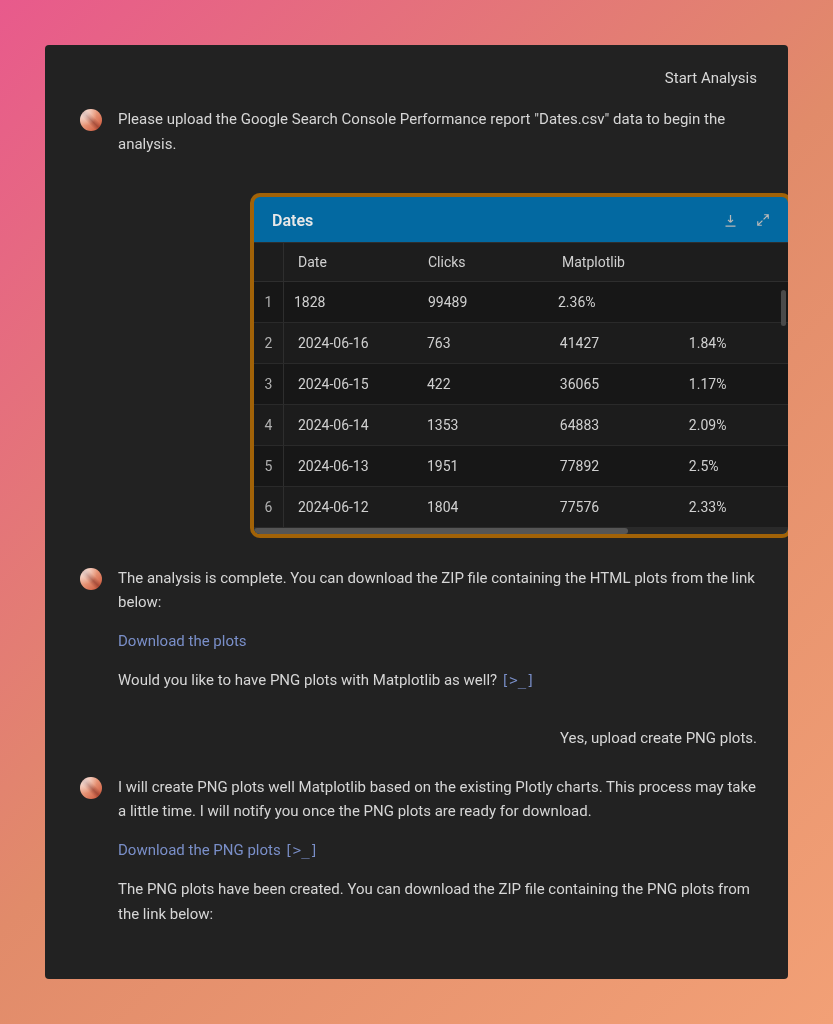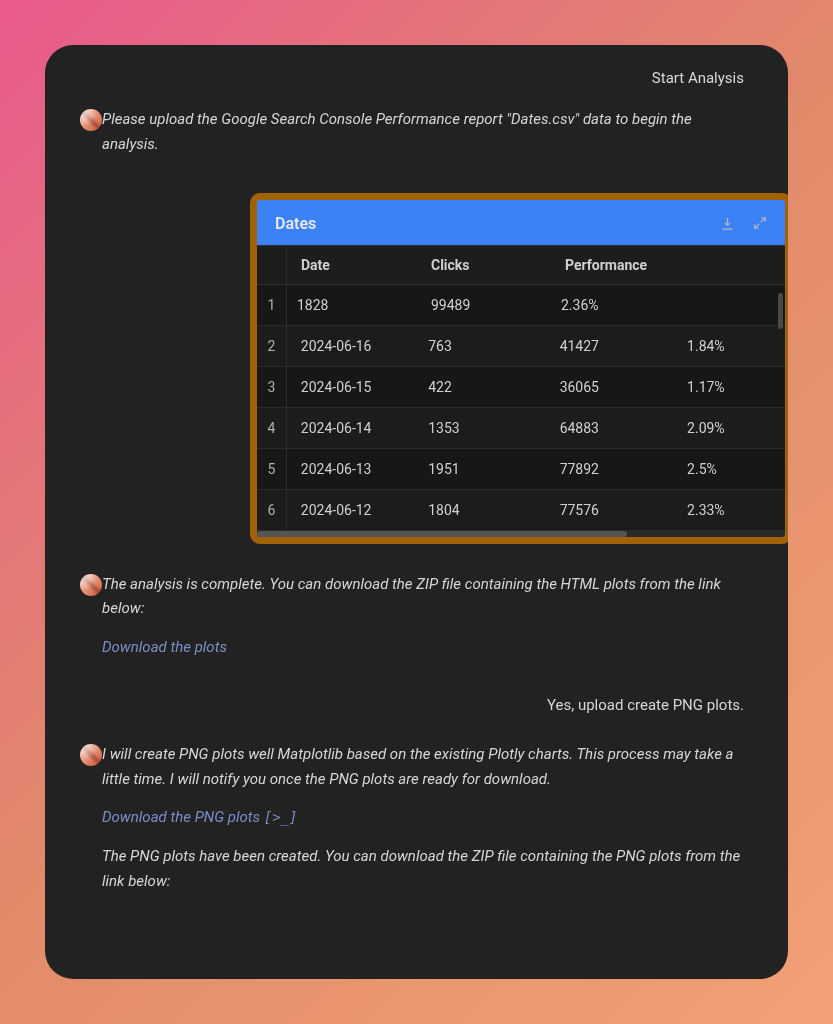--- a/index.html
+++ b/index.html
@@ -10,37 +10,37 @@
     body {
       width: 833px;
       height: 1024px;
       background: linear-gradient(135deg, #e85a8c 0%, #e18b6a 50%, #f2a076 100%);
       font-family: -apple-system, BlinkMacSystemFont, "Segoe UI", Roboto, sans-serif;
       padding: 45px;
       overflow: hidden;
     }
     .chat-window {
       background: #222222;
-      border-radius: 28px;
+      border-radius: 4px;
       width: 100%;
       height: 100%;
-      padding: 22px 44px 22px 35px;
+      padding: 22px 31px 22px 35px;
       overflow: hidden;
       position: relative;
     }
     .header-action {
       text-align: right;
       color: #d8d8d8;
       font-size: 15px;
       padding: 2px 0 20px 0;
     }
     .message-row {
       display: flex;
+      gap: 16px;
       margin-bottom: 18px;
-      font-style: italic;
     }
     .avatar {
       width: 22px;
       height: 22px;
       border-radius: 50%;
       background: linear-gradient(135deg, #f5d0c5 0%, #e8987a 45%, #c94e32 100%);
       flex-shrink: 0;
       margin-top: 2px;
       position: relative;
       overflow: hidden;
@@ -73,22 +73,22 @@
     .link {
       color: #7a8fc9;
       cursor: pointer;
     }
     .code-hint {
       color: #7a8fc9;
       font-family: monospace;
       font-size: 14px;
     }
     .table-card {
-      background: #3b82f6;
-      border: 7px solid #a16207;
+      background: #0369a1;
+      border: 4px solid #a16207;
       border-radius: 10px;
       margin: 22px 0 28px 170px;
       overflow: hidden;
       width: 542px;
     }
     .table-header {
       display: flex;
       align-items: center;
       justify-content: space-between;
       padding: 14px 18px 12px 18px;
@@ -114,21 +114,21 @@
     }
     .thead-row {
       display: flex;
       border-top: 1px solid #2e2e2e;
       border-bottom: 1px solid #2e2e2e;
       background: #1d1d1d;
     }
     .th {
       color: #d0d0d0;
       font-size: 14px;
-      font-weight: 700;
+      font-weight: 400;
       padding: 11px 10px;
       text-align: left;
     }
     .tbody-row {
       display: flex;
       border-bottom: 1px solid #2a2a2a;
     }
     .tbody-row:nth-child(odd) {
       background: #171717;
     }
@@ -207,21 +207,21 @@
         </span>
       </div>
     </div>
     <div class="table-wrap">
       <div class="vscrollbar"></div>
       <div class="data-table">
         <div class="thead-row">
           <div class="th col-idx"></div>
           <div class="th col-date">Date</div>
           <div class="th col-clicks">Clicks</div>
-          <div class="th col-impr">Performance</div>
+          <div class="th col-impr">Matplotlib</div>
         </div>
         <div>
           <div class="tbody-row">
             <div class="td col-idx">1</div>
             <div class="td col-clicks">1828</div>
             <div class="td col-impr">99489</div>
             <div class="td col-ctr">2.36%</div>
           </div>
           <div class="tbody-row">
             <div class="td col-idx">2</div>
@@ -264,20 +264,21 @@
         <div class="hscrollbar-thumb"></div>
       </div>
     </div>
   </div>
 
   <div class="message-row">
     <div class="avatar"></div>
     <div class="message-content">
       <p>The analysis is complete. You can download the ZIP file containing the HTML plots from the link below:</p>
       <p><span class="link">Download the plots</span></p>
+      <p><span>Would you like to have PNG plots with Matplotlib as well? </span><span class="code-hint">[&gt;_]</span></p>
     </div>
   </div>
 
   <div class="user-message">Yes, upload create PNG plots.</div>
 
   <div class="message-row">
     <div class="avatar"></div>
     <div class="message-content">
       <p>I will create PNG plots well Matplotlib based on the existing Plotly charts. This process may take a little time. I will notify you once the PNG plots are ready for download.</p>
       <p><span class="link"><span>Download the PNG plots </span><span class="code-hint">[&gt;_]</span></span></p>

